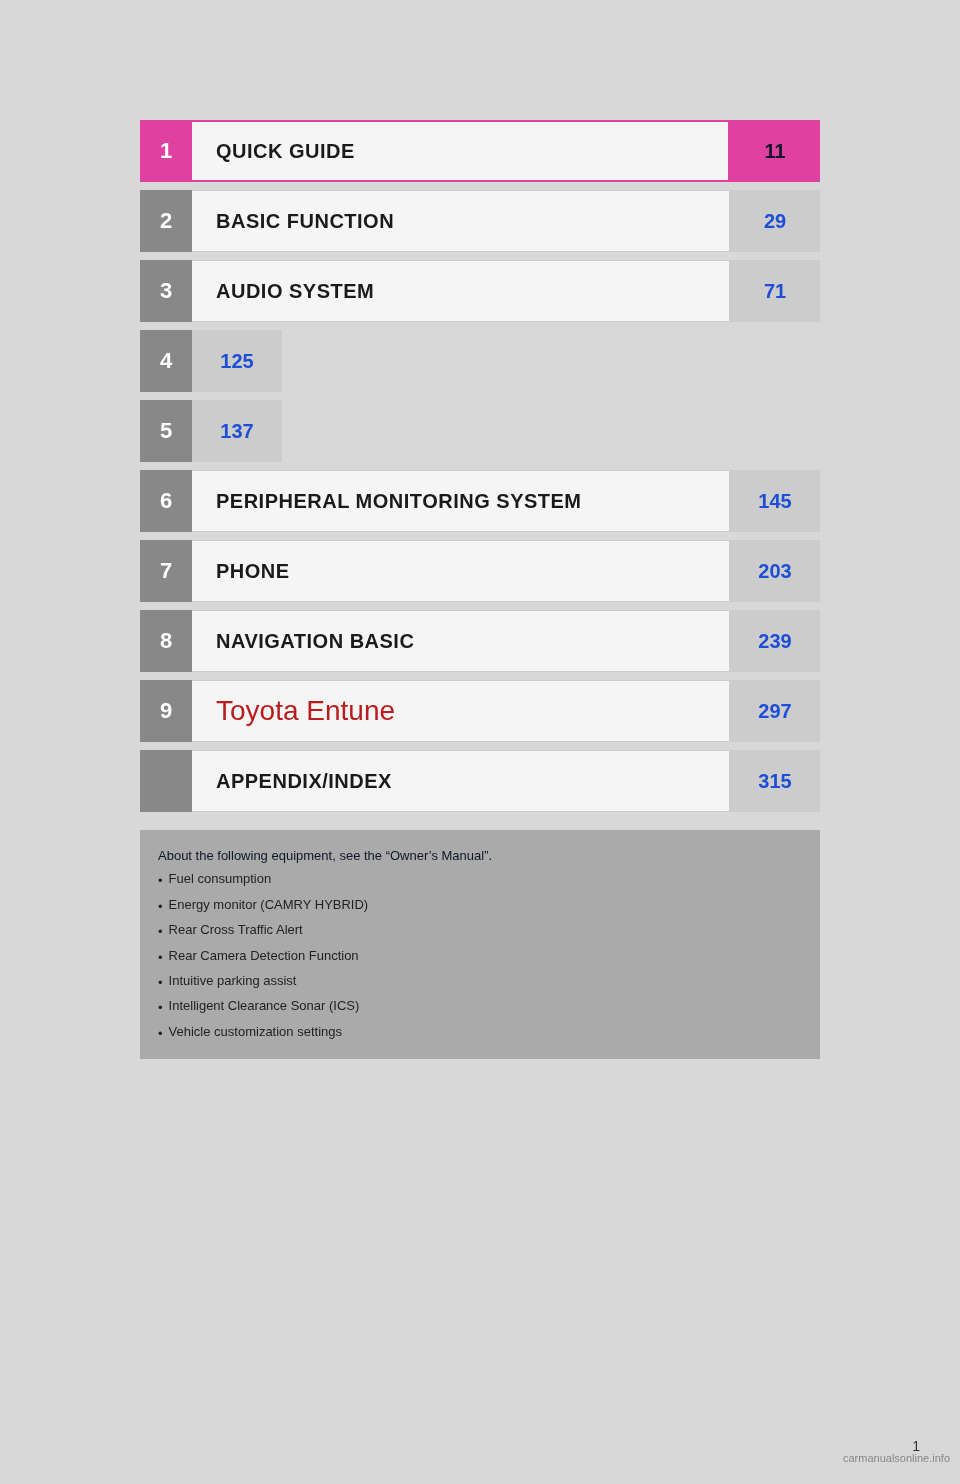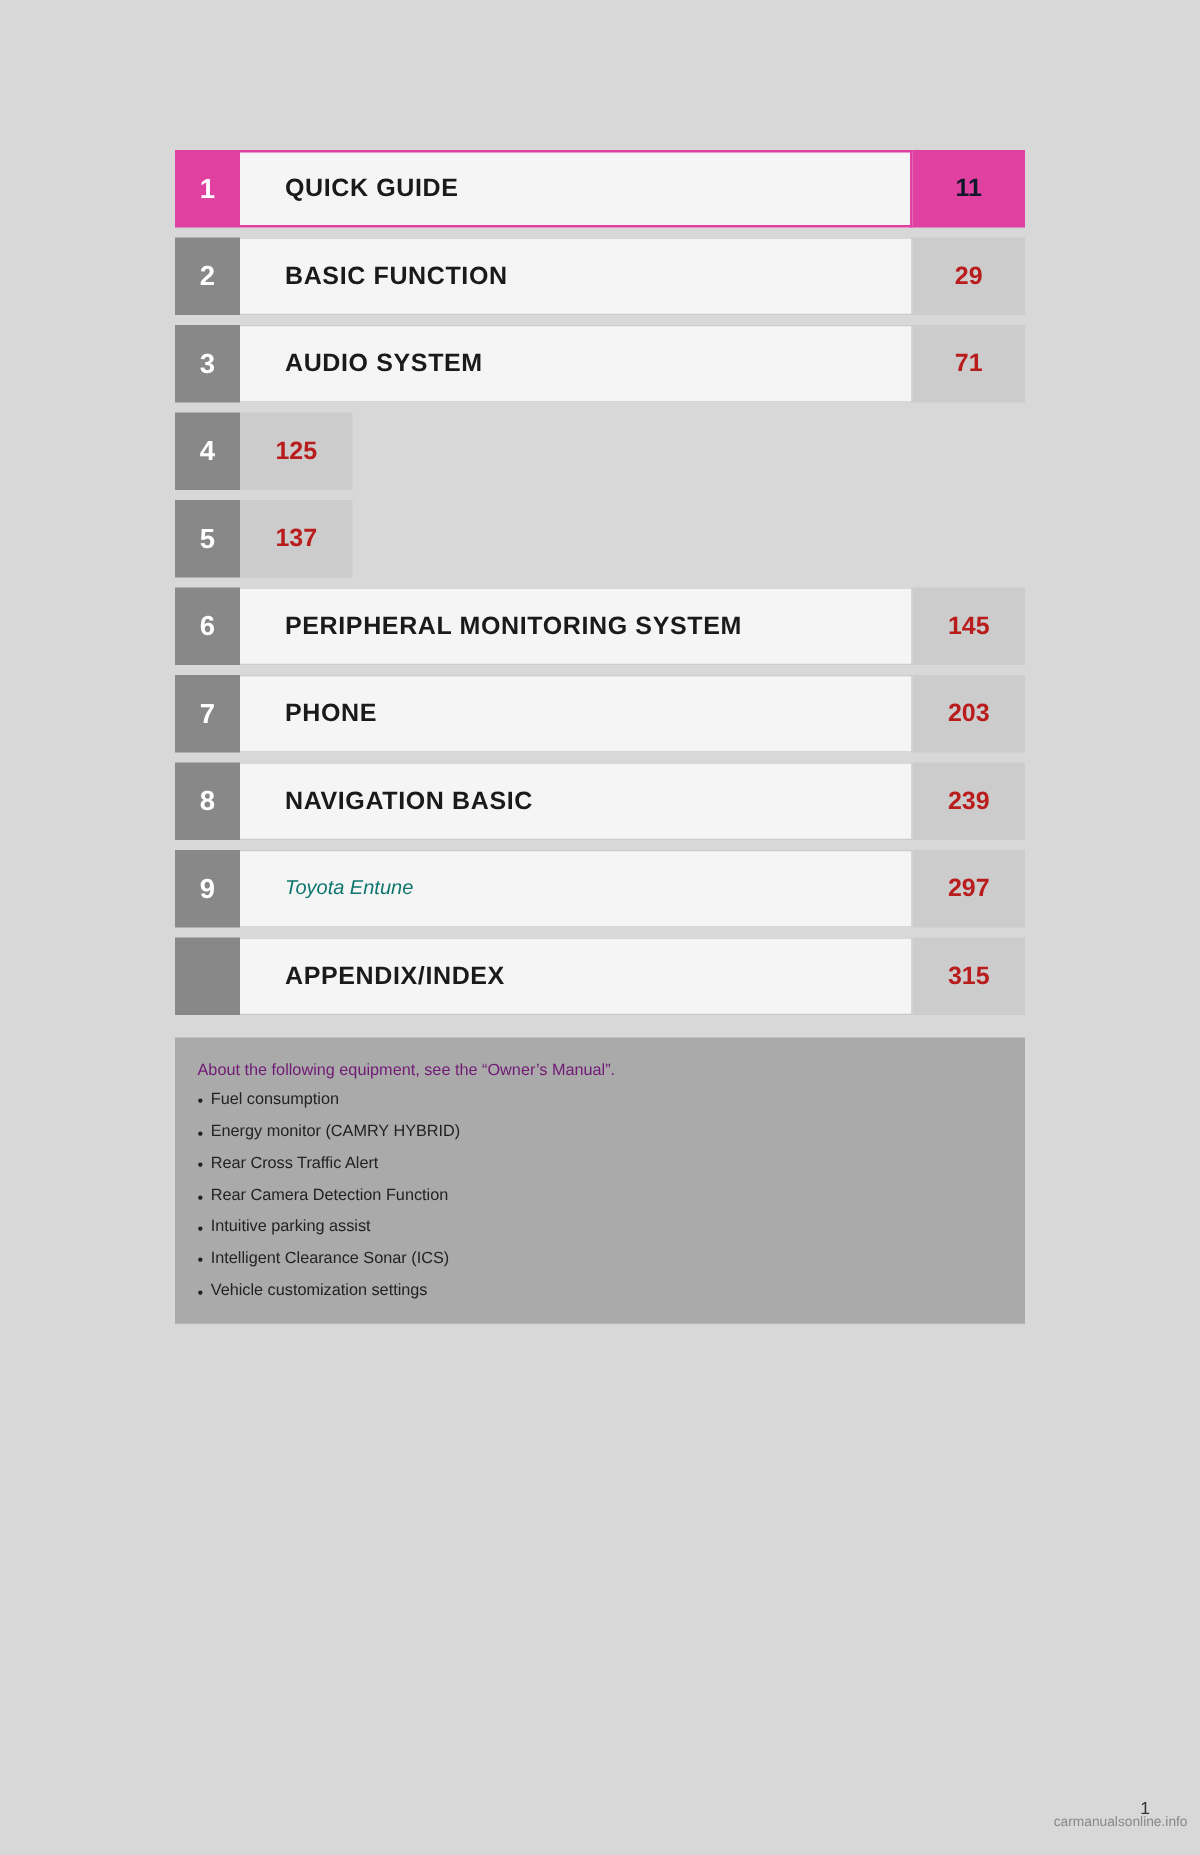--- a/index.html
+++ b/index.html
@@ -66,76 +66,75 @@
 
     .num-box-darkgray {
       background-color: #777777;
     }
 
     .title-box {
       flex: 1;
       background-color: #f5f5f5;
       display: flex;
       align-items: center;
-      padding-left: 36px;
+      padding-left: 24px;
       border: 1px solid #cccccc;
       border-left: none;
     }
 
     .title-text {
       font-size: 20px;
       font-weight: bold;
       color: #1a1a1a;
       letter-spacing: 0.5px;
     }
 
     .title-text-toyota {
-      font-size: 16px;
-      color: #0f766e;
-      font-style: italic;
+      font-size: 28px;
+      color: #b91c1c;
     }
 
     .page-num-box {
       width: 90px;
       min-height: 62px;
       display: flex;
       align-items: center;
       justify-content: center;
       font-size: 20px;
       font-weight: bold;
       flex-shrink: 0;
     }
 
     .page-num-pink {
       background-color: #e040a0;
       color: #0f172a;
     }
 
     .page-num-lightgray {
       background-color: #cccccc;
-      color: #b91c1c;
+      color: #1d4ed8;
       align-items: center;
     }
 
     
     .row1 .title-box {
       border: 2px solid #e040a0;
       border-left: none;
     }
 
     .info-box {
       width: 680px;
       background-color: #aaaaaa;
       padding: 14px 18px;
       margin-top: 10px;
     }
 
     .info-box p {
       font-size: 13px;
-      color: #701a75;
+      color: #0f172a;
       line-height: 1.8;
     }
 
     .info-box .bullet-item {
       font-size: 13px;
       color: #222222;
       line-height: 1.8;
       display: flex;
       align-items: flex-start;
       gap: 6px;

